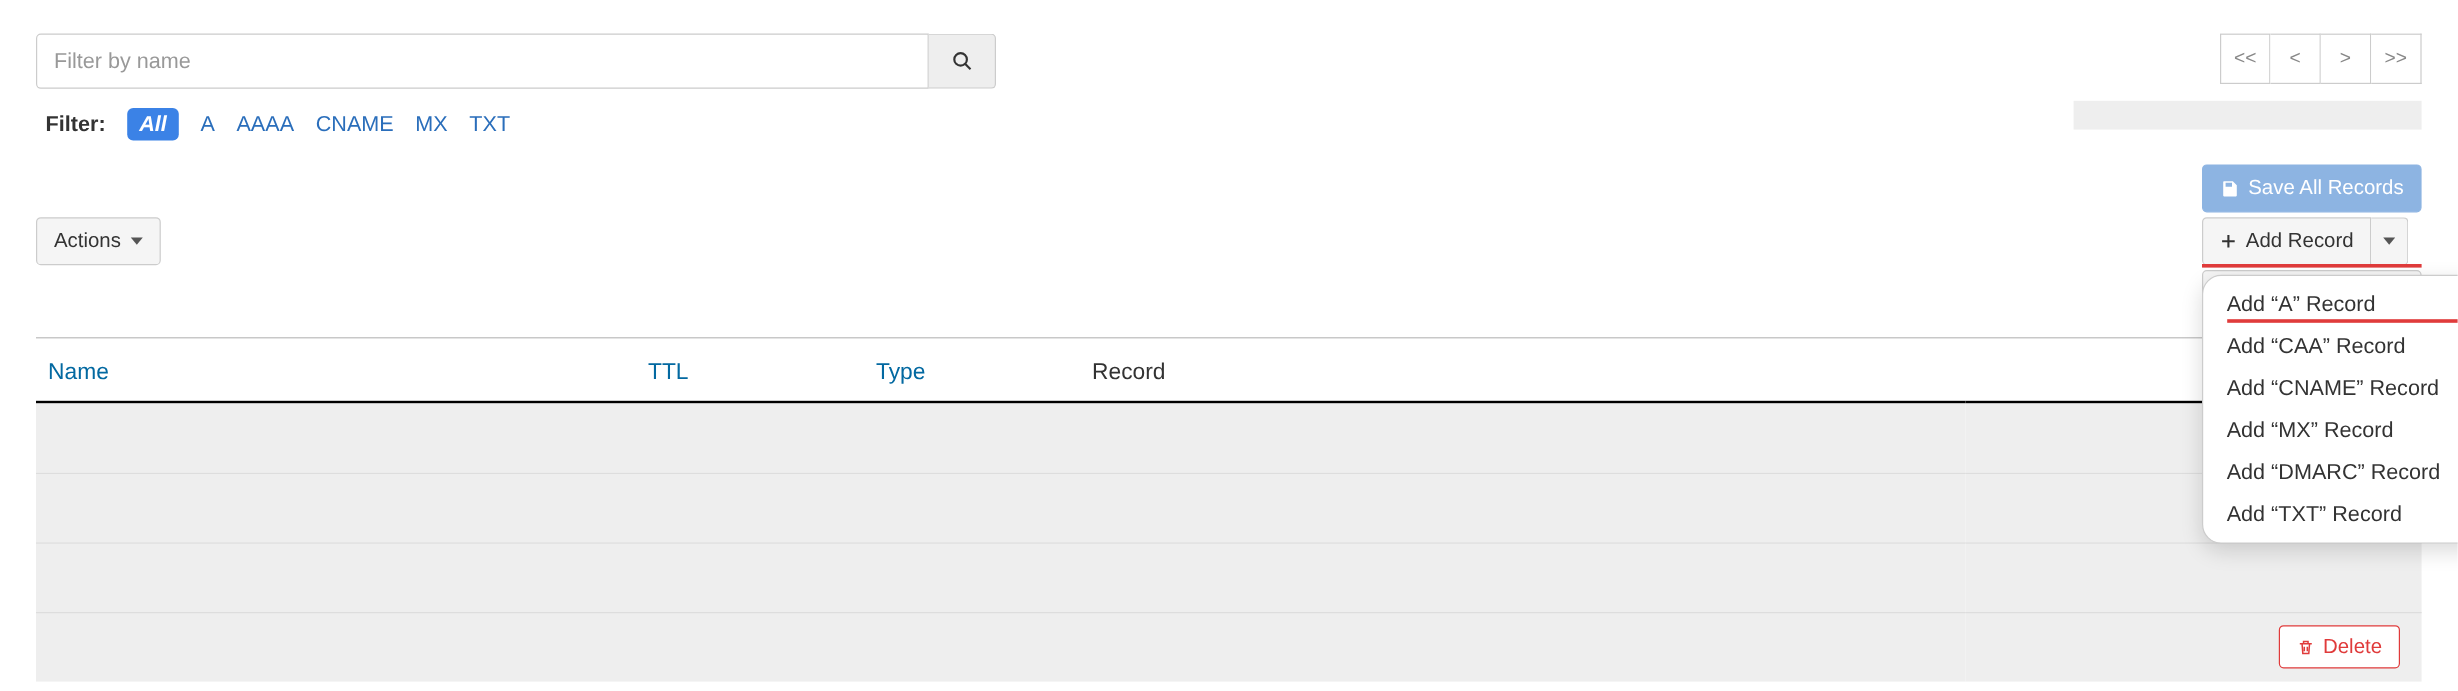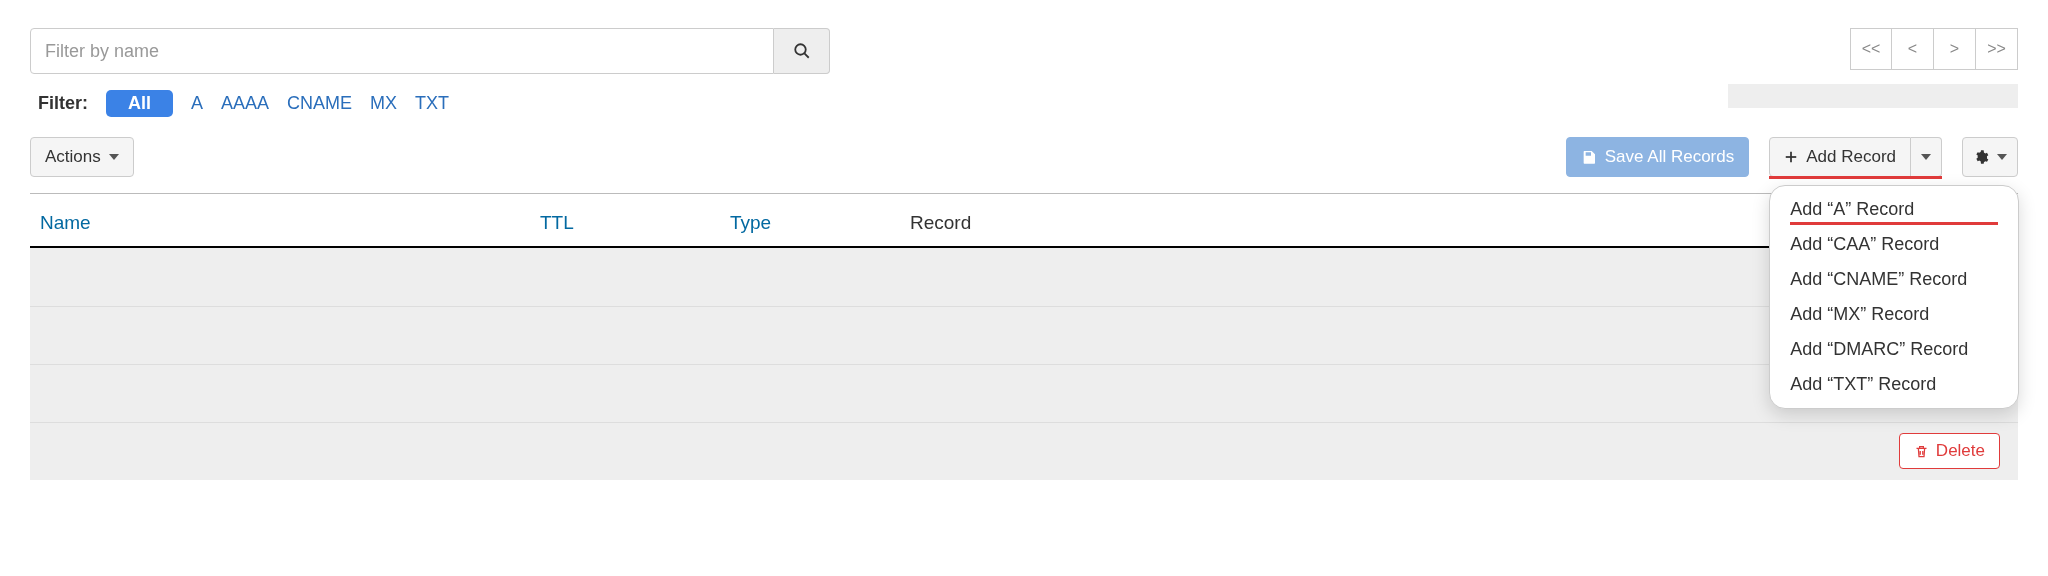--- a/index.html
+++ b/index.html
@@ -64,23 +64,24 @@
     display: flex;
     align-items: center;
     gap: 18px;
     padding: 6px 8px 12px 8px;
     text-align: center;
   }
   .filter-label { font-weight: 700; }
   .badge-all {
     background: #3b82e6;
     color: #fff;
-    padding: 3px 22px;
+    padding: 3px 10px;
     border-radius: 5px;
     font-weight: 600;
+    font-style: italic;
   }
   .filter-link {
     color: #2a6ebb;
     cursor: pointer;
   }
   .actions-bar {
     display: flex;
     align-items: center;
     padding: 8px 0;
   }
@@ -107,22 +108,23 @@
     display: inline-block;
     width: 0; height: 0;
     border-left: 5px solid transparent;
     border-right: 5px solid transparent;
     border-top: 6px solid #555;
     vertical-align: middle;
   }
   .actions-right {
     margin-left: auto;
     display: flex;
-    gap: 20px;
+    gap: 4px;
     position: relative;
+    flex-direction: column;
   }
   .split-group {
     display: flex;
     align-items: flex-end;
   }
   .split-group .btn { border-radius: 4px 0 0 4px; }
   .split-group .split-toggle {
     border-left: none;
     border-radius: 0 4px 4px 0;
     padding: 0 10px;

